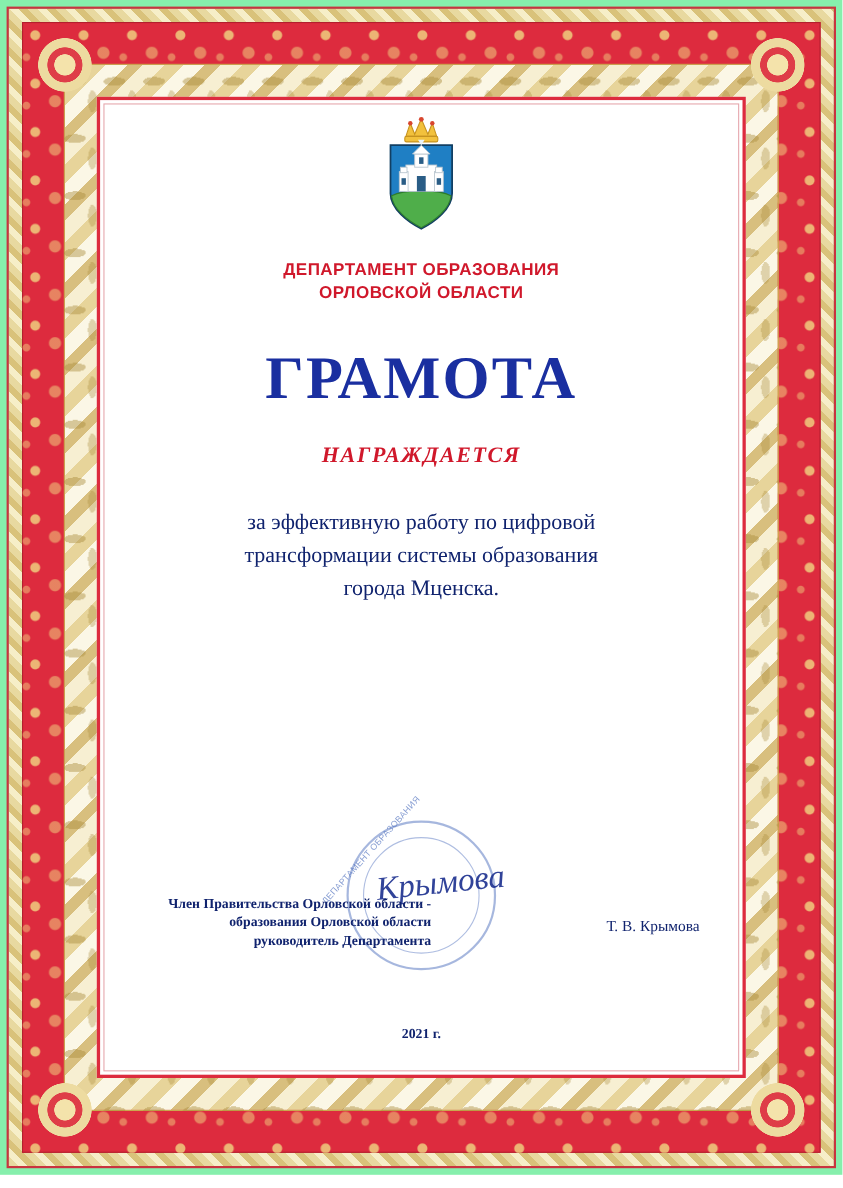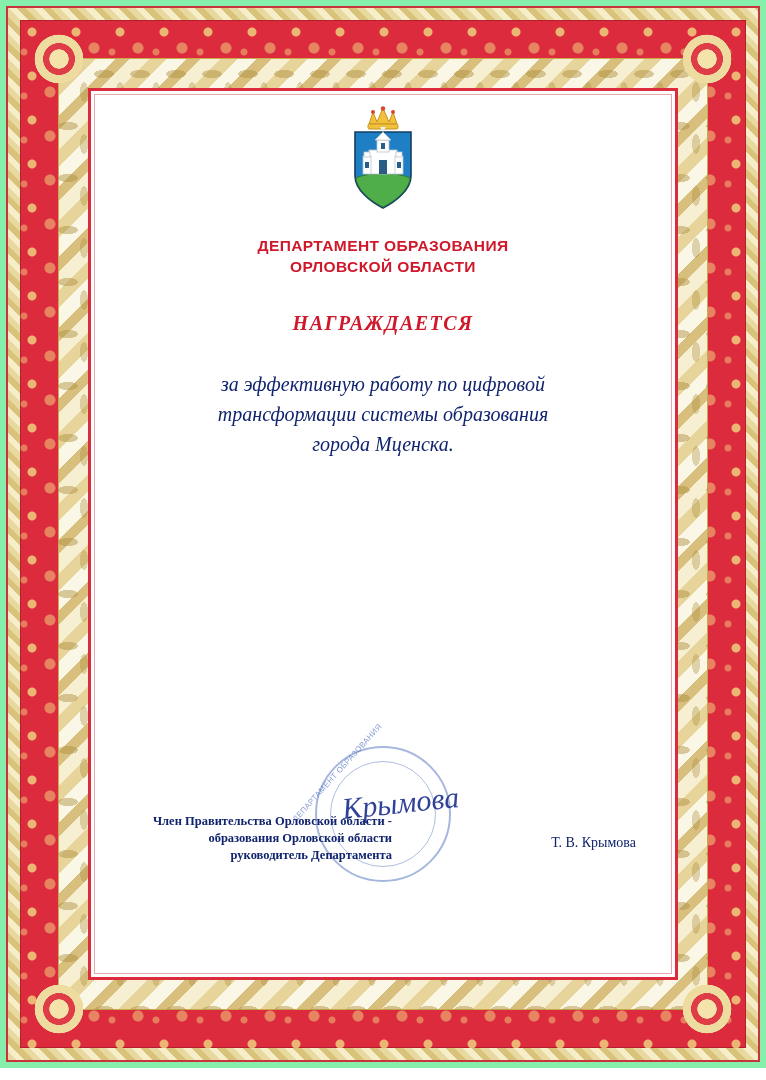--- a/index.html
+++ b/index.html
@@ -156,21 +156,20 @@
     font-family: "Liberation Serif", serif;
     font-style: italic;
     font-size: 20px;
     line-height: 1.5;
   }
 
   .reason {
     margin-top: 34px;
     color: #10236e;
     font-family: "Liberation Serif", serif;
-    font-style: italic;
     font-size: 20px;
     line-height: 1.5;
   }
 
   
   .signature-block {
     position: absolute;
     left: 42px;
     right: 30px;
     bottom: 104px;
@@ -304,20 +303,21 @@
 
       <path d="M44 26 l-3 -5 h6 z" fill="#eaf2f8"></path>
     </svg>
 
     <div class="dept">
       <div>ДЕПАРТАМЕНТ ОБРАЗОВАНИЯ</div>
       <div>ОРЛОВСКОЙ ОБЛАСТИ</div>
     </div>
 
     <div class="title">
+      <span class="line2">ГРАМОТА</span>
     </div>
 
     <div class="awarded">НАГРАЖДАЕТСЯ</div>
 
 
     <div class="reason">
       <div>за эффективную работу по цифровой</div>
       <div>трансформации системы образования</div>
       <div>города Мценска.</div>
     </div>
@@ -332,15 +332,16 @@
 
     <div class="signature-block">
       <div class="signer-role">
         <div>Член Правительства Орловской области -</div>
         <div>образования Орловской области</div>
         <div>руководитель Департамента</div>
       </div>
       <div class="signer-name">Т. В. Крымова</div>
     </div>
 
+    <div class="year">2021 г.</div>
 
   </div>
 </div>
 
 </body></html>

